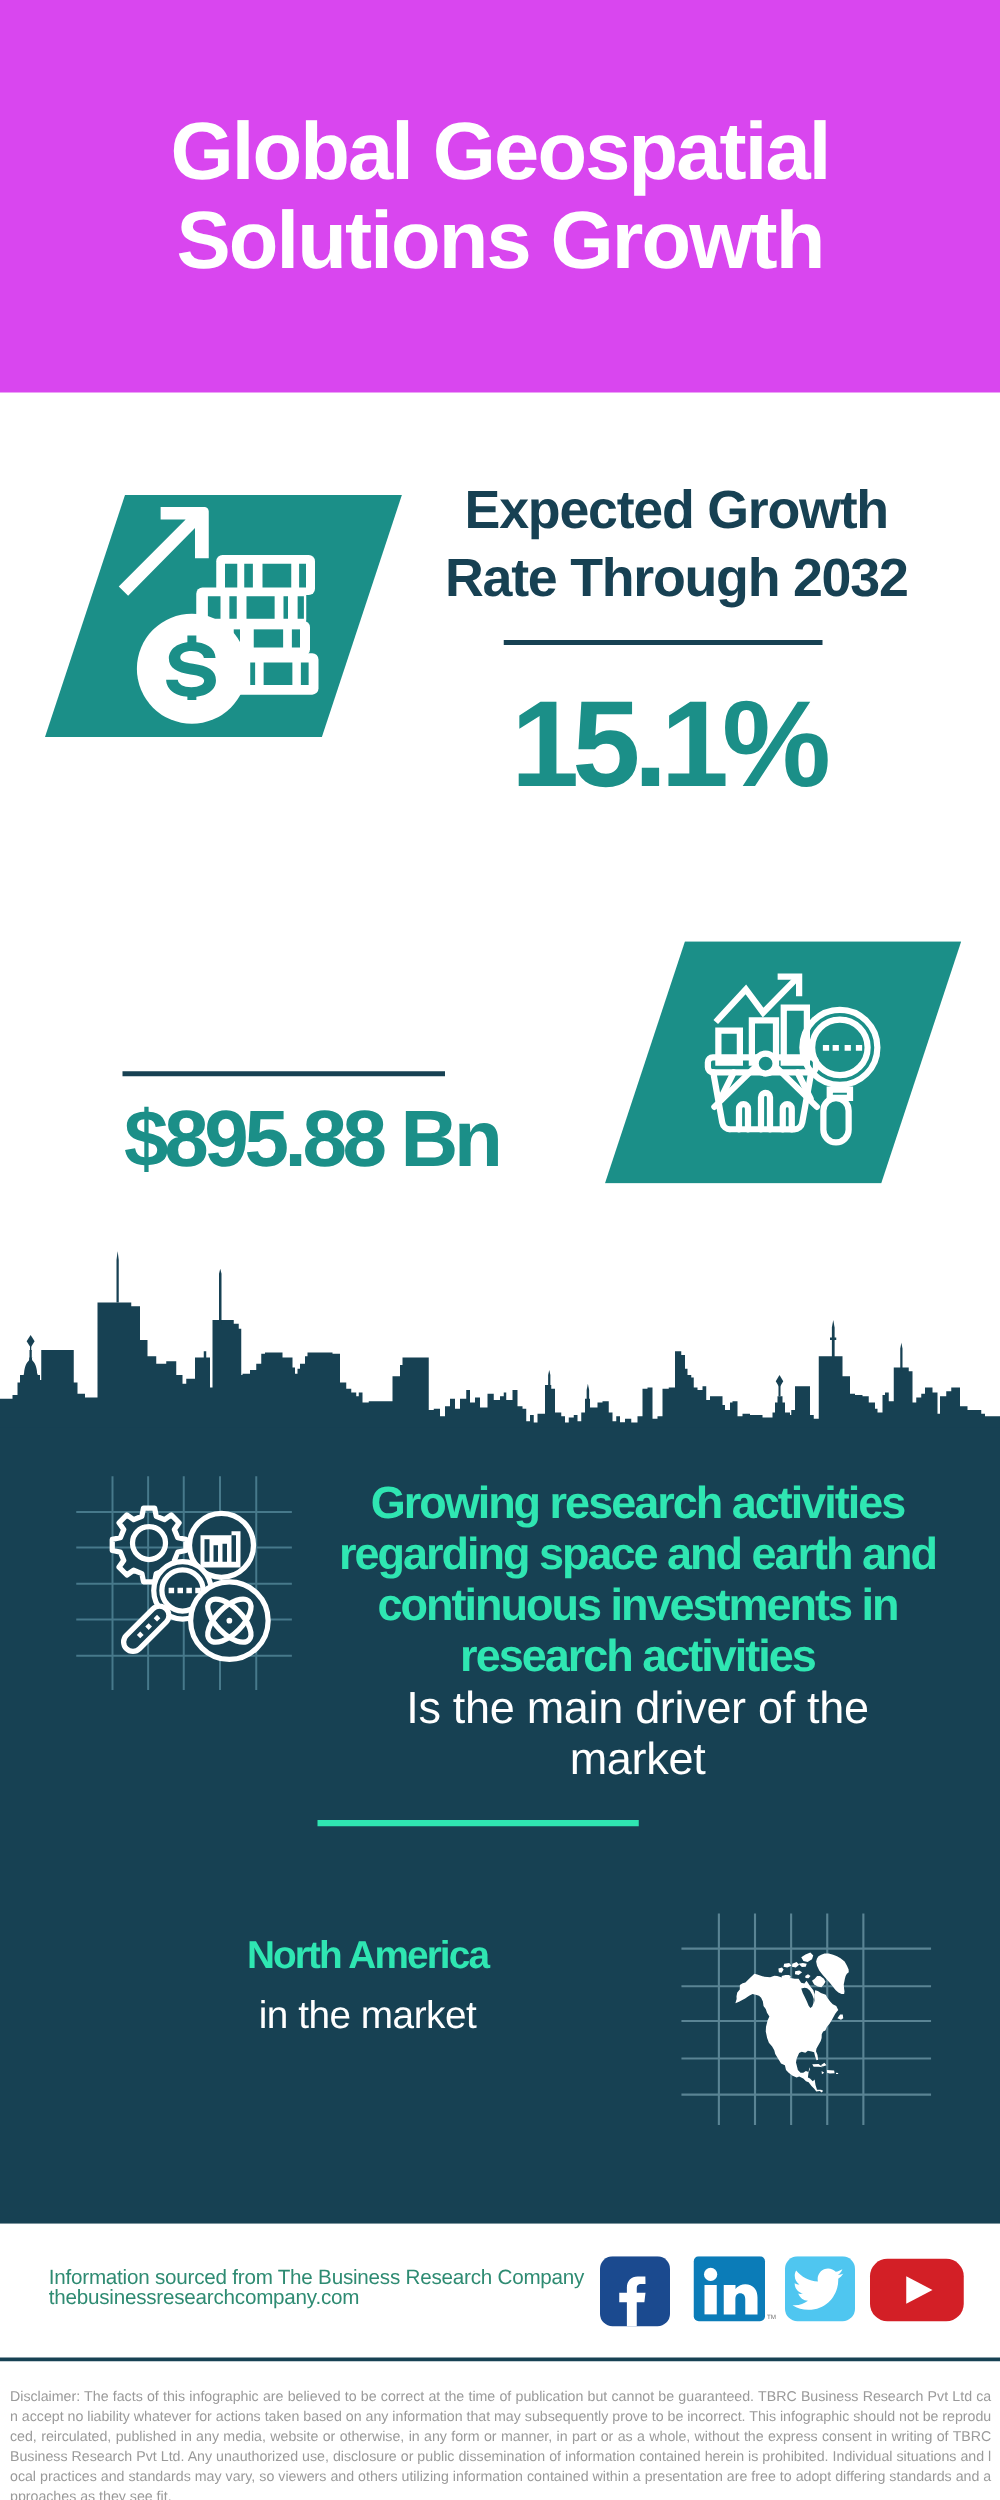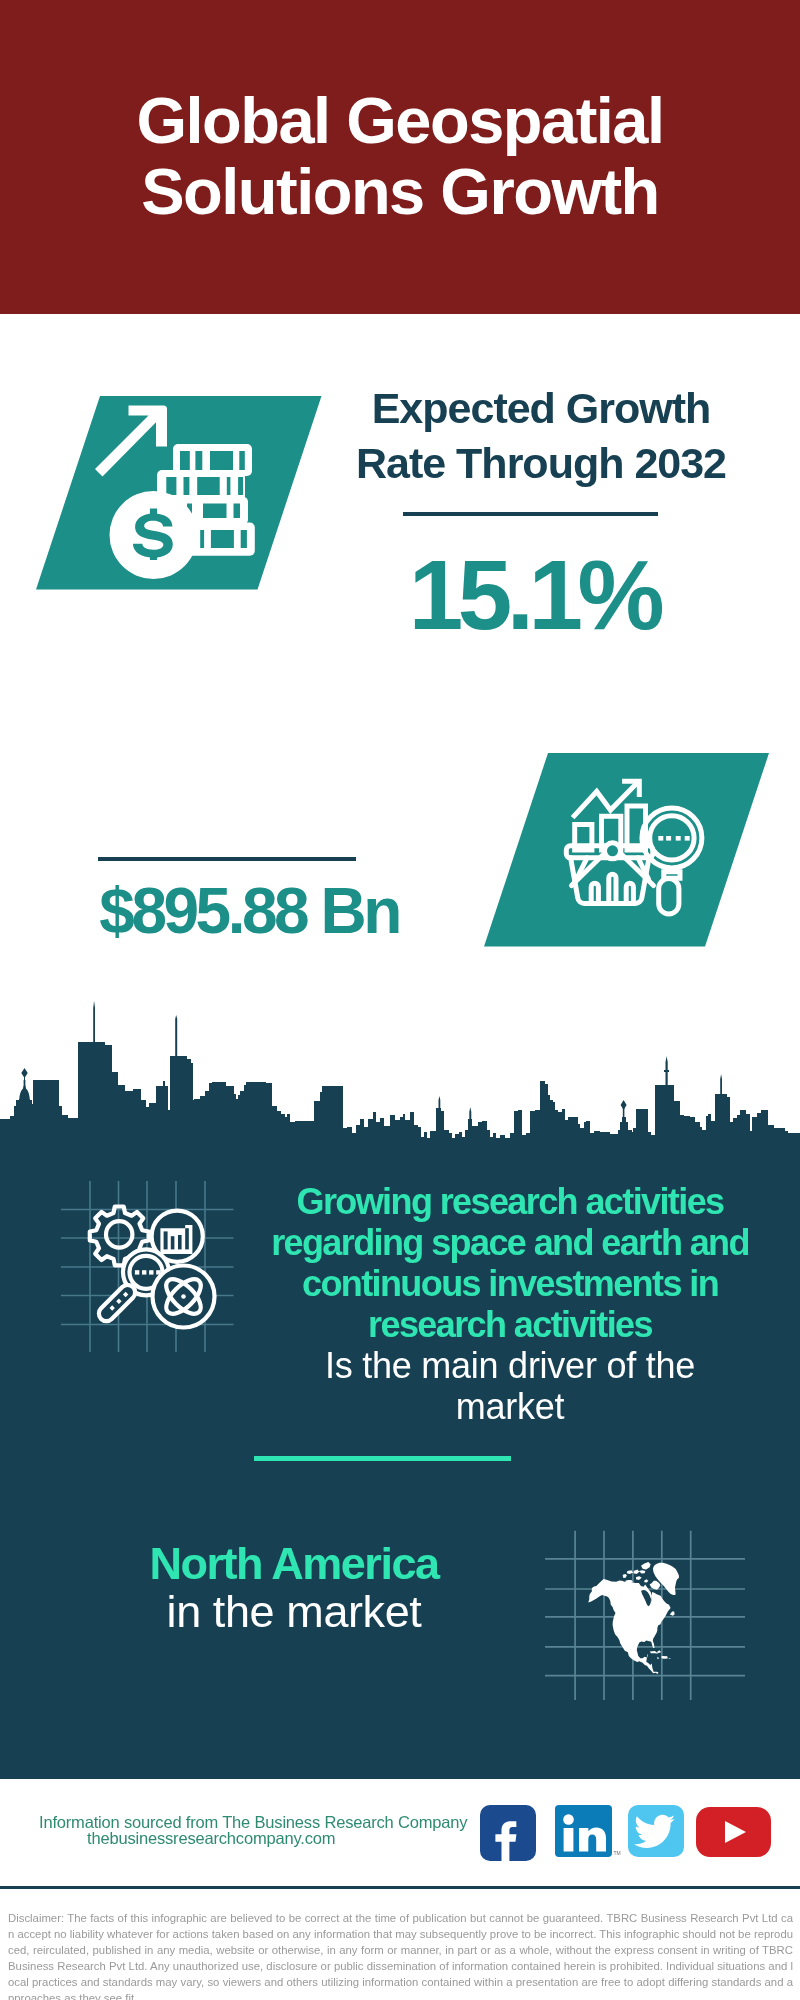--- a/index.html
+++ b/index.html
@@ -1,19 +1,19 @@
 <!DOCTYPE html>
 <html><head>
 <meta charset="utf-8">
 <style>
   html,body{margin:0;padding:0;}
   body{width:800px;height:2000px;background:#ffffff;font-family:"Liberation Sans",sans-serif;overflow:hidden;}
   .page{position:relative;width:800px;height:2000px;background:#ffffff;}
 
-  .header{position:absolute;left:0;top:0;width:800px;height:314px;background:#7f1d1d;}
+  .header{position:absolute;left:0;top:0;width:800px;height:314px;background:#d946ef;}
   .header-title{position:absolute;left:0;top:85px;width:800px;text-align:center;color:#ffffff;
     font-size:65px;font-weight:bold;line-height:71px;letter-spacing:-1.5px;}
 
   .para{position:absolute;background:#1b8f88;}
   .para-a{left:36px;top:396px;width:286px;height:194px;
      clip-path:polygon(64px 0, 285.5px 0, 221.5px 193.5px, 0 193.5px);}
   .para-b{left:484px;top:753px;width:286px;height:194px;
      clip-path:polygon(64px 0, 285px 0, 221px 193.5px, 0 193.5px);}
 
   .stat-head{position:absolute;color:#174153;font-weight:bold;font-size:43px;line-height:55px;
@@ -25,21 +25,21 @@
   .dark{position:absolute;left:0;top:1138px;width:800px;height:641px;background:#174153;}
   .skyline{position:absolute;left:0;top:1000px;width:800px;height:142px;display:block;}
 
   .driver-text{position:absolute;left:260px;top:1181px;width:500px;text-align:center;
      font-size:36px;line-height:41px;color:#ffffff;letter-spacing:-0.25px;}
   .driver-hl{color:#2fe6b2;font-weight:bold;letter-spacing:-1.6px;}
   .driver-rest{width:400px;margin:0 auto;}
   .mid-rule{position:absolute;height:5px;background:#2fe6b2;}
 
   .region-text{position:absolute;left:44px;top:1540px;width:500px;text-align:center;
-     font-size:45px;line-height:48px;color:#ffffff;letter-spacing:-0.4px;}
+     font-size:31px;line-height:48px;color:#ffffff;letter-spacing:-0.4px;}
   .region-hl{color:#2fe6b2;font-weight:bold;letter-spacing:-1.5px;}
 
   .footer{position:absolute;left:0;top:1779px;width:800px;height:108px;background:#ffffff;}
   .src{position:absolute;left:39px;color:#2e8b72;font-size:16.5px;line-height:16px;letter-spacing:-0.18px;white-space:nowrap;}
   .divider{position:absolute;left:0;top:1886px;width:800px;height:3px;background:#174153;}
   .disclaimer{position:absolute;left:8px;top:1891px;width:785px;color:#9a9a9a;font-size:11.35px;
     line-height:16px;text-align:justify;word-break:break-all;margin-top:19px;}
 </style>
 </head>
 <body>
@@ -218,21 +218,21 @@
       <path d="M30.1 18.7 V188 M59 18.7 V188 M87.9 18.7 V188 M116.8 18.7 V188 M145.7 18.7 V188"></path>
     </g>
     <g transform="translate(40,43)">
       <path d="M6.9,33.0 L9.1,31.5 L11.3,30.9 L14.3,27.9 L18.5,24.0 L20.8,24.6 L24.3,25.8 L26.5,26.4 L31.1,26.8 L34.5,25.5 L36.8,25.8 L41.8,27.4 L44.8,28.0 L47.3,27.4 L50.9,28.0 L53.9,28.0 L55.9,31.1 L58.5,31.8 L60.2,29.6 L61.7,31.8 L63.3,34.1 L65.7,37.1 L66.5,40.1 L66.6,43.1 L66.4,47.6 L66.2,52.9 L64.7,53.6 L62.7,53.6 L61.3,52.1 L61.9,49.1 L64.1,47.9 L66.1,48.3 L66.9,45.3 L66.6,40.8 L67.1,37.1 L69.3,37.8 L71.7,39.3 L75.6,40.8 L76.9,43.1 L79.1,46.1 L81.2,48.3 L84.0,49.8 L85.6,52.9 L84.4,54.4 L83.2,55.9 L82.0,58.1 L80.8,60.4 L79.5,62.6 L78.5,64.1 L76.6,66.4 L75.3,69.4 L73.5,70.1 L72.4,72.4 L72.3,75.4 L71.6,77.7 L69.9,80.7 L68.2,83.7 L67.8,85.9 L69.0,88.9 L69.5,92.7 L68.2,93.1 L67.0,89.7 L66.3,86.7 L64.3,86.2 L61.3,85.5 L59.3,87.1 L56.3,86.4 L54.3,87.4 L52.3,91.9 L51.8,94.9 L53.3,101.0 L55.4,103.2 L57.6,103.2 L59.7,101.7 L61.8,102.5 L62.7,98.7 L63.0,100.2 L61.8,103.2 L61.3,107.0 L63.0,107.7 L65.2,110.0 L66.7,108.5 L67.4,113.0 L68.6,116.7 L71.8,116.7 L73.5,117.5 L72.4,119.0 L70.8,117.8 L68.0,118.2 L66.4,116.0 L64.2,113.7 L61.9,110.7 L59.8,110.0 L57.6,107.7 L54.4,106.2 L52.3,107.0 L49.1,105.5 L45.9,103.2 L43.8,101.0 L42.9,97.2 L39.8,95.7 L38.9,94.2 L37.0,91.2 L35.2,88.2 L34.4,85.2 L32.7,82.2 L30.1,79.2 L28.7,75.4 L27.6,70.1 L27.8,66.4 L29.1,61.1 L30.5,58.1 L28.6,55.1 L27.6,52.1 L25.8,49.8 L25.3,46.1 L23.9,43.1 L22.2,41.6 L19.6,40.8 L17.0,40.1 L14.3,41.6 L11.1,43.8 L6.2,46.4 L3.3,47.6 L4.3,44.1 L4.2,42.0 L4.8,39.0 L6.8,36.6 L6.9,33.0 Z M90.3,40.1 L90.6,38.1 L90.2,35.1 L90.0,32.4 L90.4,30.6 L90.9,28.0 L91.5,25.8 L92.5,24.0 L94.0,22.8 L93.9,20.5 L92.6,17.5 L90.7,14.1 L87.4,11.5 L84.6,10.0 L81.5,8.7 L78.0,7.8 L74.6,7.8 L72.0,8.7 L69.8,10.0 L68.6,11.8 L67.9,14.1 L68.6,17.5 L70.4,21.3 L73.2,25.0 L75.9,28.0 L78.8,31.1 L81.2,34.1 L83.6,37.1 L85.7,39.0 L88.2,40.1 Z M64.6,29.6 L66.8,28.0 L68.7,25.8 L71.1,25.8 L74.1,28.0 L75.4,30.3 L74.1,32.6 L72.1,34.8 L69.2,34.1 L66.3,32.6 Z M40.3,25.8 L43.4,25.0 L46.3,25.0 L47.9,26.5 L46.0,28.0 L42.9,28.0 L40.6,27.6 Z M37.7,19.8 L40.6,19.0 L41.9,20.5 L40.3,23.1 L38.1,22.8 Z M56.0,10.8 L59.4,8.5 L63.3,7.0 L65.6,9.3 L64.6,12.3 L61.1,14.5 L57.7,13.8 Z M53.8,16.0 L57.3,15.3 L60.4,16.0 L59.6,18.3 L56.5,18.6 Z M48.8,16.0 L52.3,14.5 L54.3,16.8 L51.7,19.0 L48.6,18.3 Z M42.3,16.0 L46.4,15.3 L48.2,17.5 L44.8,19.0 L41.8,18.3 Z M51.1,22.0 L54.4,21.3 L56.7,22.8 L53.9,25.0 L51.0,24.3 Z M59.2,25.8 L61.4,24.3 L63.4,25.8 L61.8,27.6 L59.4,27.3 Z M84.9,59.6 L87.1,56.6 L89.2,56.6 L89.6,59.6 L87.8,60.7 Z M64.8,96.4 L69.9,96.1 L73.2,98.7 L70.0,98.3 L65.9,98.3 Z M72.3,101.7 L74.3,103.2 L72.5,104.3 Z M76.5,101.0 L82.3,101.3 L82.7,103.5 L78.8,103.7 L76.6,103.2 Z M83.7,103.2 L85.6,103.4 L85.4,104.1 L83.9,104.1 Z M71.6,97.2 L74.5,95.2 L76.2,97.2 L73.2,98.1 Z" fill="#ffffff"></path>
       <path d="M56.0,35.7 L58.7,35.1 L60.7,35.6 L63.0,37.5 L64.8,40.8 L66.0,44.1 L65.8,47.4 L64.8,50.1 L63.3,51.3 L61.9,49.5 L60.5,46.1 L58.8,42.6 L57.2,39.3 Z" fill="#174153"></path>
     </g>
   </svg>
 
   <div class="footer"></div>
   <div class="src" style="top:1814px;">Information sourced from The Business Research Company</div>
-  <div class="src" style="top:1830px;margin-left:48px;">thebusinessresearchcompany.com</div>
+  <div class="src" style="top:1830px;">thebusinessresearchcompany.com</div>
 
   <svg width="300" height="62" viewBox="0 0 300 62" style="position:absolute;left:480px;top:1805px;">
     <g>
       <rect x="0" y="0" width="56" height="56" rx="10" fill="#1b4a8f"></rect>
       <path d="M36.3 16.2 h-6.1 c-5.3 0 -8.7 3.5 -8.7 8.9 v4.1 h-6.1 v7.6 h6.1 v19.2 h7.9 V36.8 h6.1 l0.9 -7.6 h-7 v-3.4 c0 -2.2 0.6 -3.7 3.7 -3.7 h3.3 z" fill="#ffffff"></path>
     </g>
     <g>
       <rect x="75" y="0" width="57" height="52" rx="4" fill="#0b7cb8"></rect>
       <g fill="#ffffff">
         <circle cx="88.5" cy="14.5" r="5.3"></circle>

